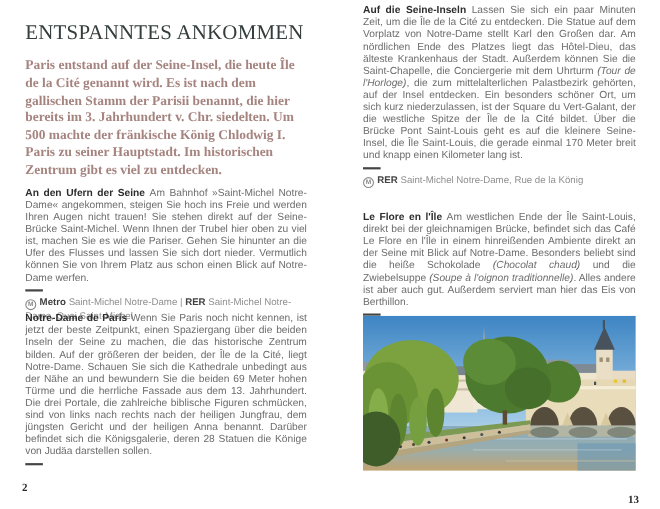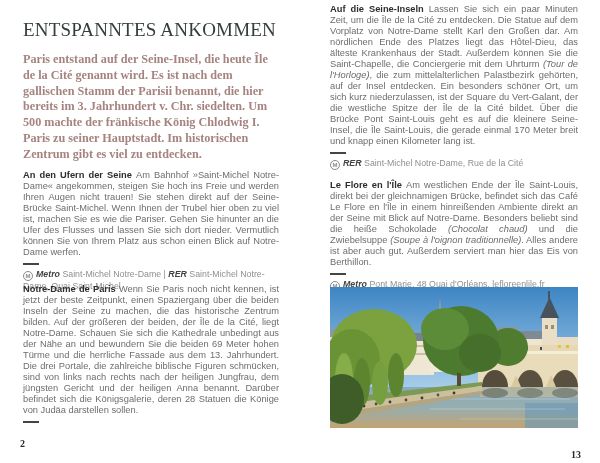--- a/index.html
+++ b/index.html
@@ -16,33 +16,33 @@
   }
   .intro{
     position:absolute;top:52px;left:0;margin:0;width:253px;
     font-family:"Liberation Serif",serif;font-weight:700;
     font-size:12.2px;line-height:15.8px;color:#a5837f;text-align:left;
   }
   .sec{position:absolute;left:0;width:100%;}
   .sec-l1{top:170px;}
   .sec-l2{top:284px;}
   .sec-r1{top:4px;}
-  .sec-r2{top:180px;}
+  .sec-r2{top:192px;}
 
   .para{
     margin:0;font-size:9.3px;line-height:11px;color:#6d6d6d;
     text-align:justify;hyphens:auto;-webkit-hyphens:auto;
   }
   .seg-b{font-weight:700;color:#2d2d2d;}
   .seg-i{font-style:italic;}
 
   .divider{width:16px;height:2px;background:#454545;margin:5px 0 4px 0;}
 
   .info{margin:0;font-size:8.8px;line-height:10.5px;color:#8f8f8f;text-align:left;}
-  .info .seg-b{font-weight:700;color:#424242;font-style:italic;}
+  .info .seg-b{font-weight:700;color:#424242;}
 
   .m-icon{
     display:inline-block;width:8px;height:8px;margin-right:3px;
     border:1px solid #8a8a8a;border-radius:50%;
     font-size:6px;line-height:8px;text-align:center;color:#8a8a8a;font-weight:700;
     vertical-align:-1px;
   }
 
   .photo{position:absolute;top:287px;left:0;width:248px;height:141px;display:block;}
 
@@ -72,21 +72,21 @@
       <p class="para"><span class="seg-b">Notre-Dame de Paris </span><span>Wenn Sie Paris noch nicht kennen, ist jetzt der beste Zeitpunkt, einen Spaziergang über die beiden Inseln der Seine zu machen, die das historische Zentrum bilden. Auf der größeren der beiden, der Île de la Cité, liegt Notre-Dame. Schauen Sie sich die Kathedrale unbedingt aus der Nähe an und bewundern Sie die beiden 69 Meter hohen Türme und die herrliche Fassade aus dem 13. Jahrhundert. Die drei Portale, die zahlreiche biblische Figuren schmücken, sind von links nach rechts nach der heiligen Jungfrau, dem jüngsten Gericht und der heiligen Anna benannt. Darüber befindet sich die Königsgalerie, deren 28 Statuen die Könige von Judäa darstellen sollen.</span></p>
       <div class="divider"></div>
     </div>
   </section>
 
   <section class="page right">
 
     <div class="sec sec-r1">
       <p class="para"><span class="seg-b">Auf die Seine-Inseln </span><span>Lassen Sie sich ein paar Minuten Zeit, um die Île de la Cité zu entdecken. Die Statue auf dem Vorplatz von Notre-Dame stellt Karl den Großen dar. Am nördlichen Ende des Platzes liegt das Hôtel-Dieu, das älteste Krankenhaus der Stadt. Außerdem können Sie die Saint-Chapelle, die Conciergerie mit dem Uhrturm </span><span class="seg-i">(Tour de l'Horloge)</span><span>, die zum mittelalterlichen Palastbezirk gehörten, auf der Insel entdecken. Ein besonders schöner Ort, um sich kurz niederzulassen, ist der Square du Vert-Galant, der die westliche Spitze der Île de la Cité bildet. Über die Brücke Pont Saint-Louis geht es auf die kleinere Seine-Insel, die Île Saint-Louis, die gerade einmal 170 Meter breit und knapp einen Kilometer lang ist.</span></p>
       <div class="divider"></div>
-      <p class="info"><span class="m-icon">M</span><span><span class="seg-b">RER</span><span> Saint-Michel Notre-Dame, Rue de la Cité</span></span></p>
+      <p class="info"><span class="m-icon">M</span><span><span class="seg-b">RER</span><span> Saint-Michel Notre-Dame, Rue de la König</span></span></p>
     </div>
 
     <div class="sec sec-r2">
       <p class="para"><span class="seg-b">Le Flore en l'Île </span><span>Am westlichen Ende der Île Saint-Louis, direkt bei der gleichnamigen Brücke, befindet sich das Café Le Flore en l'Île in einem hinreißenden Ambiente direkt an der Seine mit Blick auf Notre-Dame. Besonders beliebt sind die heiße Schokolade </span><span class="seg-i">(Chocolat chaud)</span><span> und die Zwiebelsuppe </span><span class="seg-i">(Soupe à l'oignon traditionnelle)</span><span>. Alles andere ist aber auch gut. Außerdem serviert man hier das Eis von Berthillon.</span></p>
       <div class="divider"></div>
       <p class="info"><span class="m-icon">M</span><span><span class="seg-b">Metro</span><span> Pont Marie, 48 Quai d'Orléans, lefloreenlile.fr</span></span></p>
     </div>
 
     <svg class="photo" viewBox="0 0 248 141" preserveAspectRatio="none" xmlns="http://www.w3.org/2000/svg">
       <defs>

